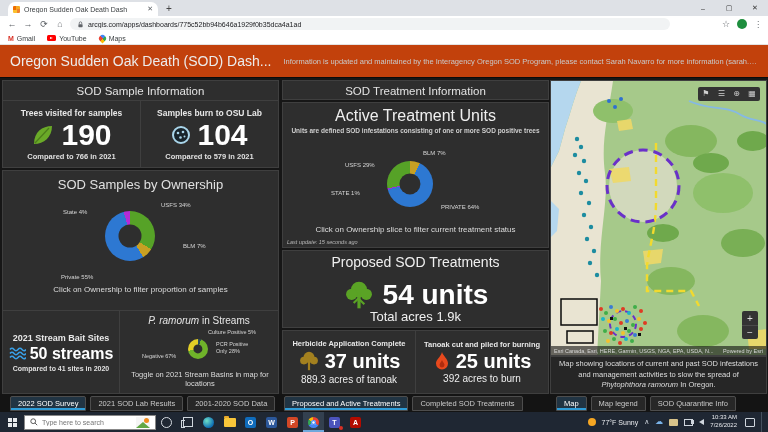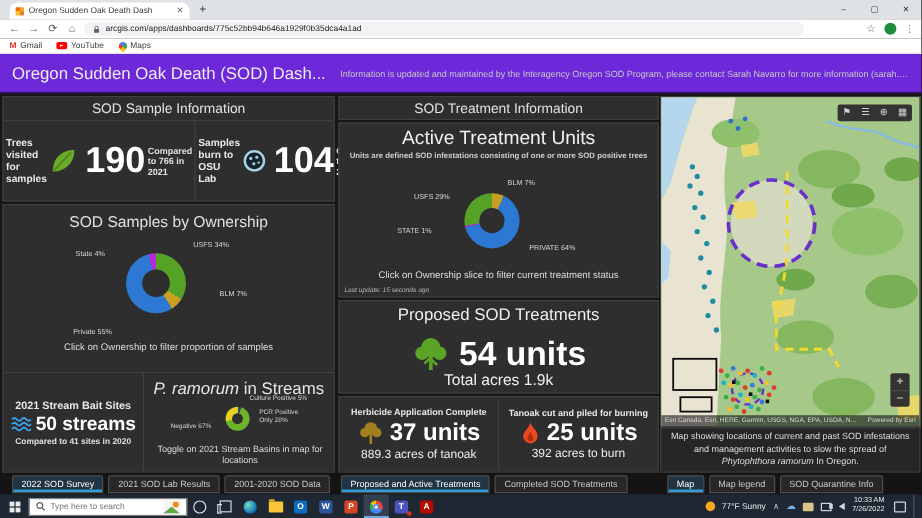--- a/index.html
+++ b/index.html
@@ -28,47 +28,47 @@
 
   .bookmarks { left:0; top:32px; width:768px; height:13px; background:#fff; border-bottom:1px solid #e3e3e3; display:flex; align-items:center; gap:12px; padding:0 8px; }
   .bm { display:flex; align-items:center; gap:3px; font-size:7px; color:#3c4043; }
   .bm-gmail { color:#d93025; font-weight:bold; font-size:7px; }
   .bm-yt { width:9px; height:6px; background:#f00; border-radius:1.5px; position:relative; }
   .bm-yt:after { content:""; position:absolute; left:3px; top:1.5px; border-left:3px solid #fff; border-top:1.5px solid transparent; border-bottom:1.5px solid transparent; }
   .bm-pin { width:7px; height:7px; background:conic-gradient(#4285f4 0 90deg,#34a853 90deg 180deg,#fbbc05 180deg 270deg,#ea4335 270deg 360deg); border-radius:50% 50% 50% 0; transform:rotate(-45deg); }
 
   
   .dashbg { left:0; top:45px; width:768px; height:367px; background:#161616; }
-  .dashheader { left:0; top:45px; width:768px; height:33px; background:#6d28d9; border-bottom:1px solid #0b0b0b; display:flex; align-items:center; padding:0 10px; gap:12px; }
+  .dashheader { left:0; top:45px; width:768px; height:33px; background:#c2410c; border-bottom:1px solid #0b0b0b; display:flex; align-items:center; padding:0 10px; gap:12px; }
   .dashtitle { font-size:14px; color:#ececec; white-space:nowrap; }
   .dashinfo { font-size:7.5px; color:#c9c9c9; white-space:nowrap; overflow:hidden; text-overflow:ellipsis; }
 
   .panel { position:absolute; background:#2e2e2e; border:1px solid #3f3f3f; }
   .ptitle { text-align:center; color:#e0e0e0; }
   .phead { height:20px; display:flex; align-items:center; justify-content:center; font-size:11.5px; color:#e2e2e2; border-bottom:1px solid #3f3f3f; }
 
   .statrow { position:absolute; left:0; top:20px; right:0; bottom:0; display:flex; }
-  .statcell { flex:1; display:flex; flex-direction:row; align-items:center; justify-content:center; gap:2px; padding:2px; }
+  .statcell { flex:1; display:flex; flex-direction:column; align-items:center; justify-content:center; gap:2px; padding:2px; }
   .statcell + .statcell { border-left:1px solid #3f3f3f; }
   .statlabel { font-size:8.5px; color:#e8e8e8; font-weight:bold; }
   .statvalrow { display:flex; align-items:center; gap:6px; }
   .bignum { font-size:30px; font-weight:bold; color:#fff; line-height:1; }
   .compare { font-size:7.5px; color:#e0e0e0; font-weight:bold; }
 
   .donut { border-radius:50%; position:relative; }
   .donut:after { content:""; position:absolute; left:50%; top:50%; width:46%; height:46%; transform:translate(-50%,-50%); border-radius:50%; background:#2e2e2e; }
   .dlabel { position:absolute; font-size:6px; color:#d6d6d6; white-space:nowrap; }
   .note { position:absolute; width:100%; text-align:center; font-size:8px; color:#dcdcdc; }
   .lastupd { position:absolute; left:4px; font-size:5.5px; font-style:italic; color:#b9b9b9; }
 
   .streamrow { position:absolute; inset:0; display:flex; }
   .scell-l { width:117px; border-right:1px solid #3f3f3f; display:flex; flex-direction:column; align-items:center; justify-content:center; gap:3px; }
   .scell-r { flex:1; position:relative; }
   .medval { font-size:16px; font-weight:bold; color:#fff; line-height:1; }
-  .ram-title { position:absolute; top:4px; width:100%; text-align:center; font-size:14px; color:#e6e6e6; }
+  .ram-title { position:absolute; top:4px; width:100%; text-align:center; font-size:10px; color:#e6e6e6; }
   .smallnote { position:absolute; bottom:4px; left:8px; right:6px; text-align:center; font-size:7.5px; color:#dcdcdc; line-height:1.3; }
 
   .bigtitle { position:absolute; width:100%; text-align:center; color:#efefef; }
   .subtxt { position:absolute; width:100%; text-align:center; font-size:6.5px; color:#cfcfcf; font-weight:bold; }
 
   .propval { font-size:28px; font-weight:bold; color:#fff; line-height:1; }
   .proprow { position:absolute; left:0; right:0; display:flex; align-items:center; justify-content:center; gap:8px; }
   .propsub { position:absolute; width:100%; text-align:center; font-size:13px; color:#f0f0f0; }
 
   .treatrow { position:absolute; inset:0; display:flex; }

